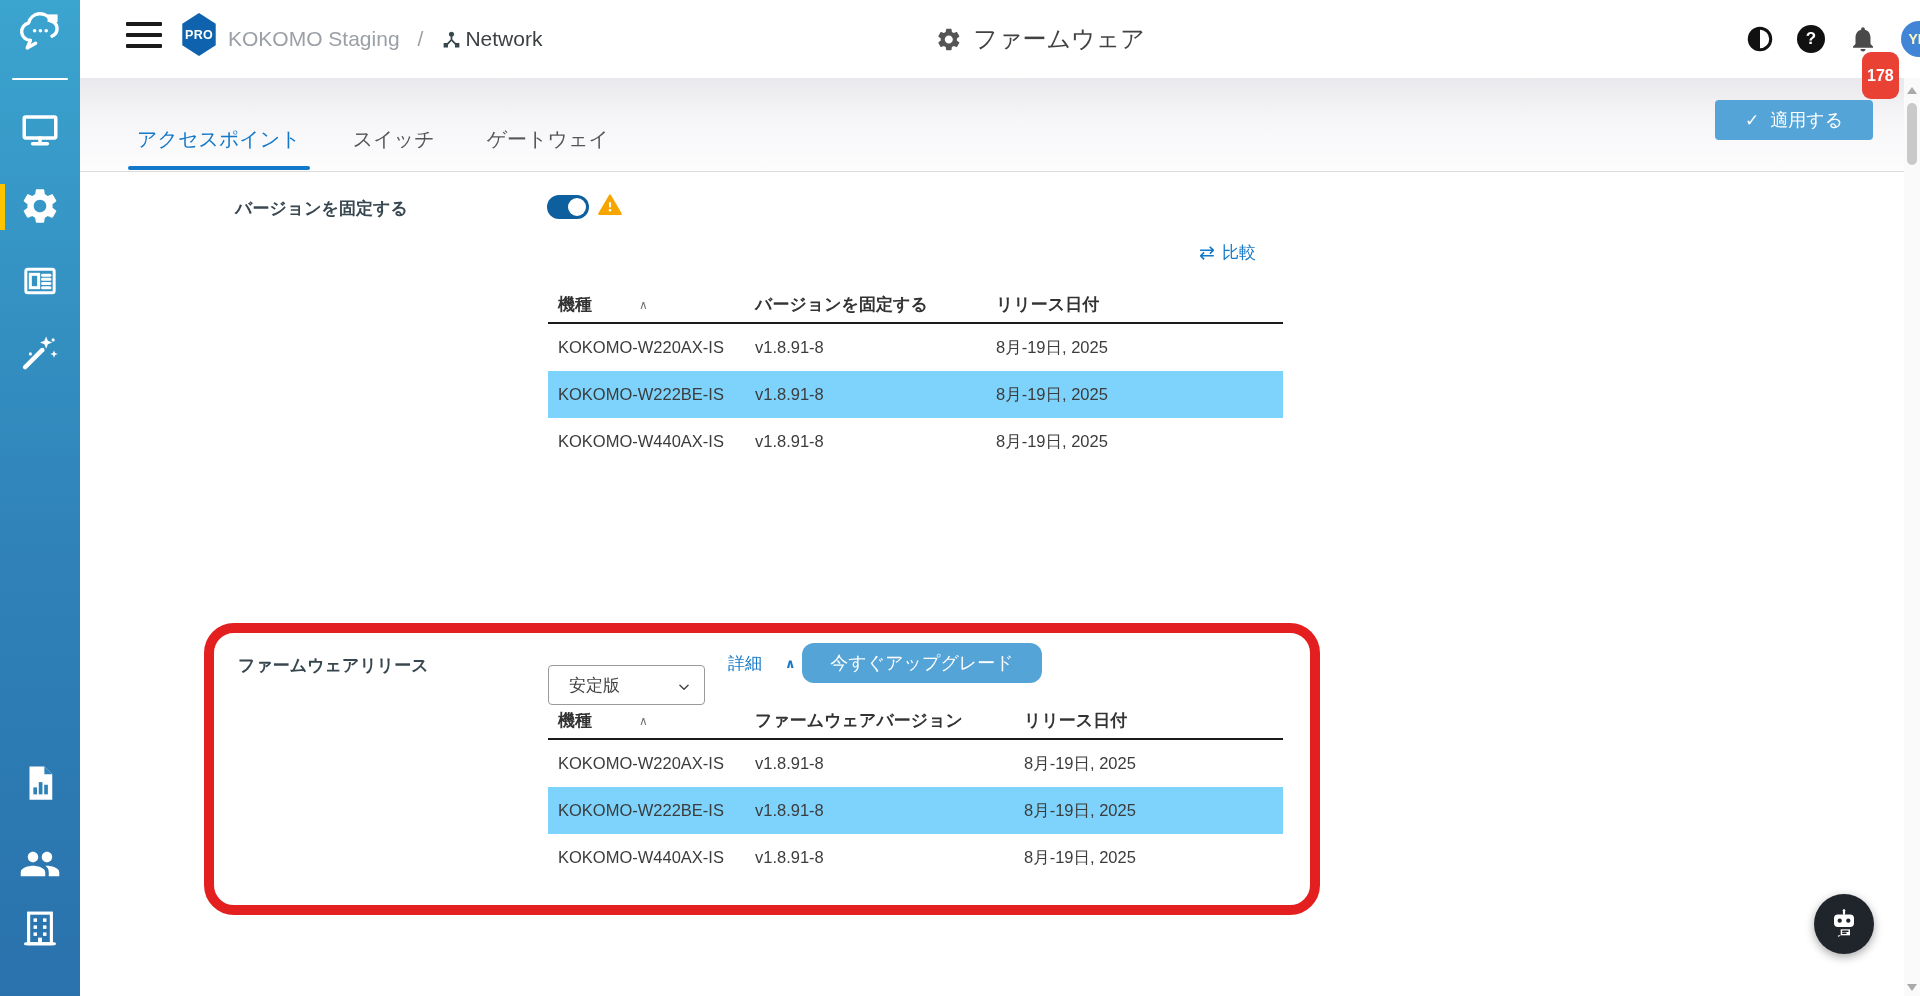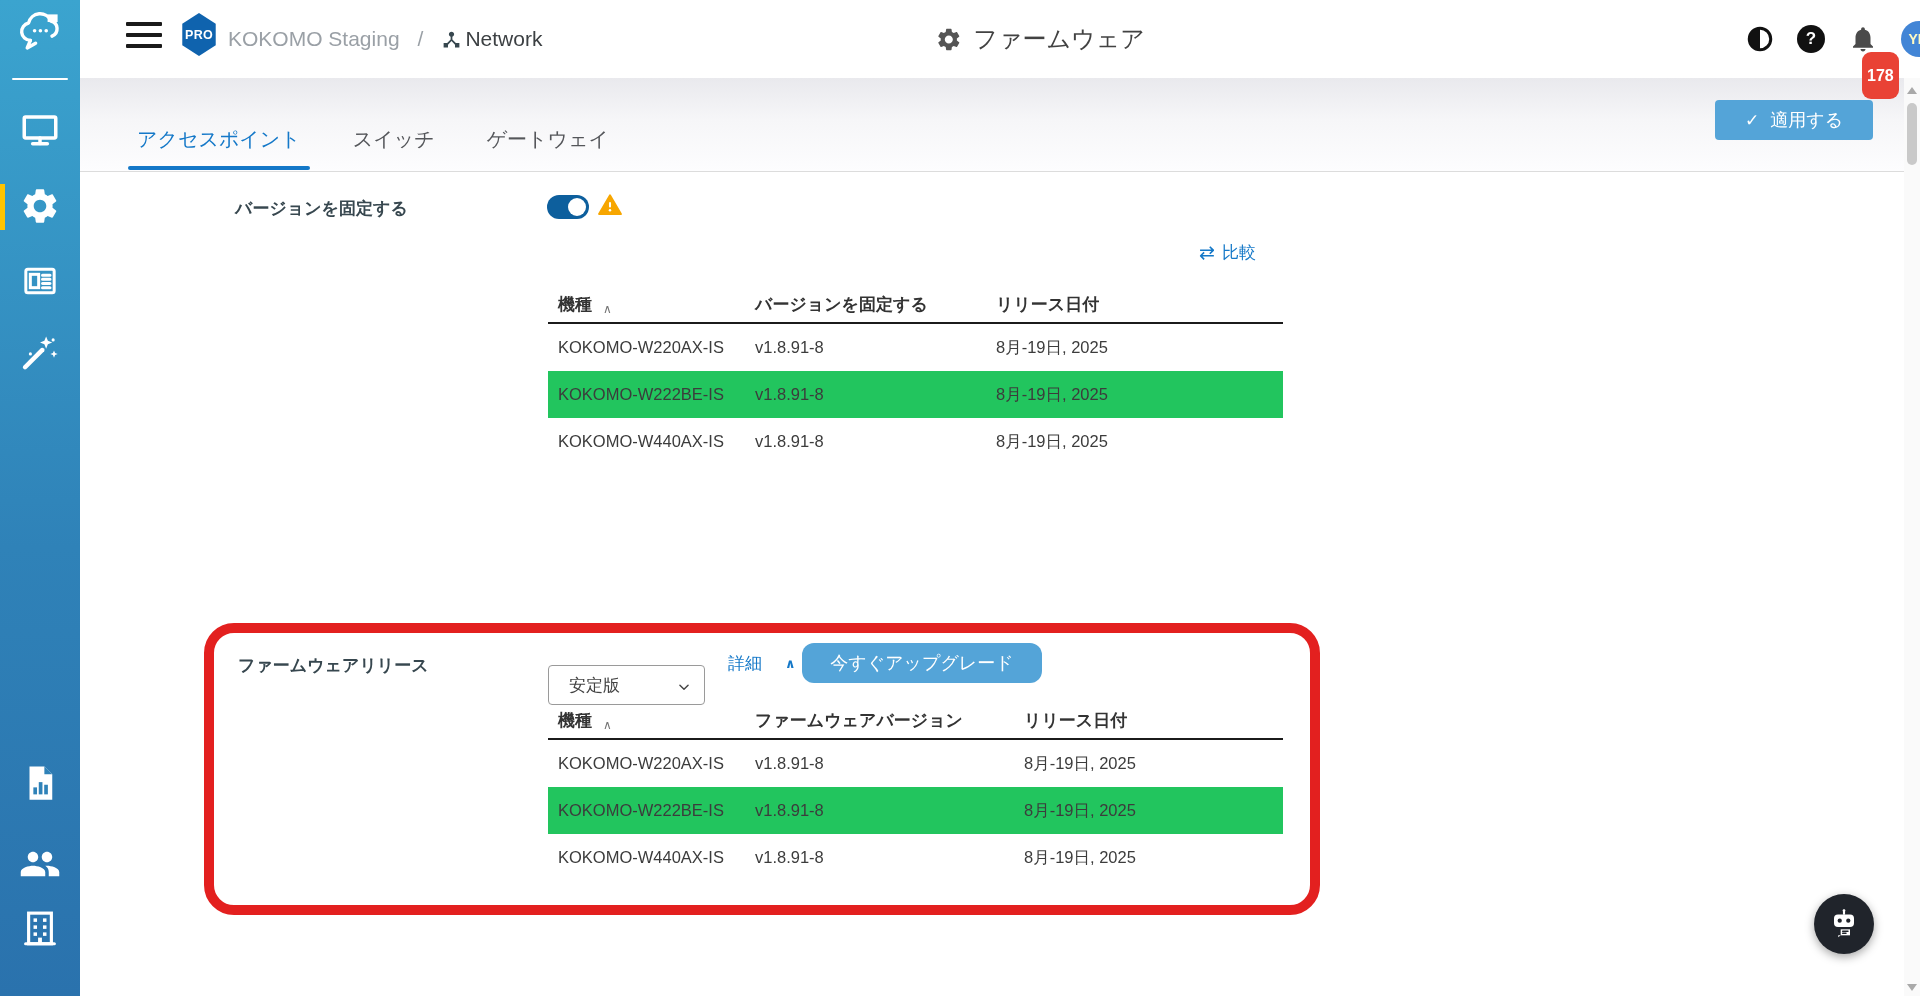--- a/index.html
+++ b/index.html
@@ -63,22 +63,22 @@
 
   
   .dtable { position:absolute; left:548px; width:735px; }
   .table1 { top:287px; }
   .table2 { top:703px; }
   .thead { display:grid; height:37px; align-items:center; border-bottom:2px solid #1b1b1b;
     font-size:17px; font-weight:700; color:#333; }
   .table1 .thead, .table1 .trow { grid-template-columns:207px 241px 1fr; }
   .table2 .thead, .table2 .trow { grid-template-columns:207px 269px 1fr; }
   .trow { display:grid; height:47px; align-items:center; font-size:16.5px; color:#3c3c3c; }
-  .trow.alt { background:#22c55e; }
-  .cell-first { padding-left:10px; display:flex; align-items:flex-end; }
+  .trow.alt { background:#7dd3fc; }
+  .cell-first { padding-left:10px; display:flex; align-items:center;gap:36px; }
   .sort-caret { font-size:12px; color:#757575; margin-left:11px; font-weight:400; }
 
   
   .red-box { position:absolute; left:204px; top:623px; width:1116px; height:292px;
     border:10px solid #e3201f; border-radius:30px; pointer-events:none; z-index:2; }
   .release-label { position:absolute; left:238px; top:654px; font-size:17px; font-weight:600; color:#37474f; }
   .channel-select { position:absolute; left:548px; top:665px; width:157px; height:40px; background:#fff;
     border:1.5px solid #9a9a9a; border-radius:4px; display:flex; align-items:center; padding-left:20px;
     font-size:17px; color:#424242; cursor:pointer; }
   .select-chevron { position:absolute; right:13px; top:13px; }

